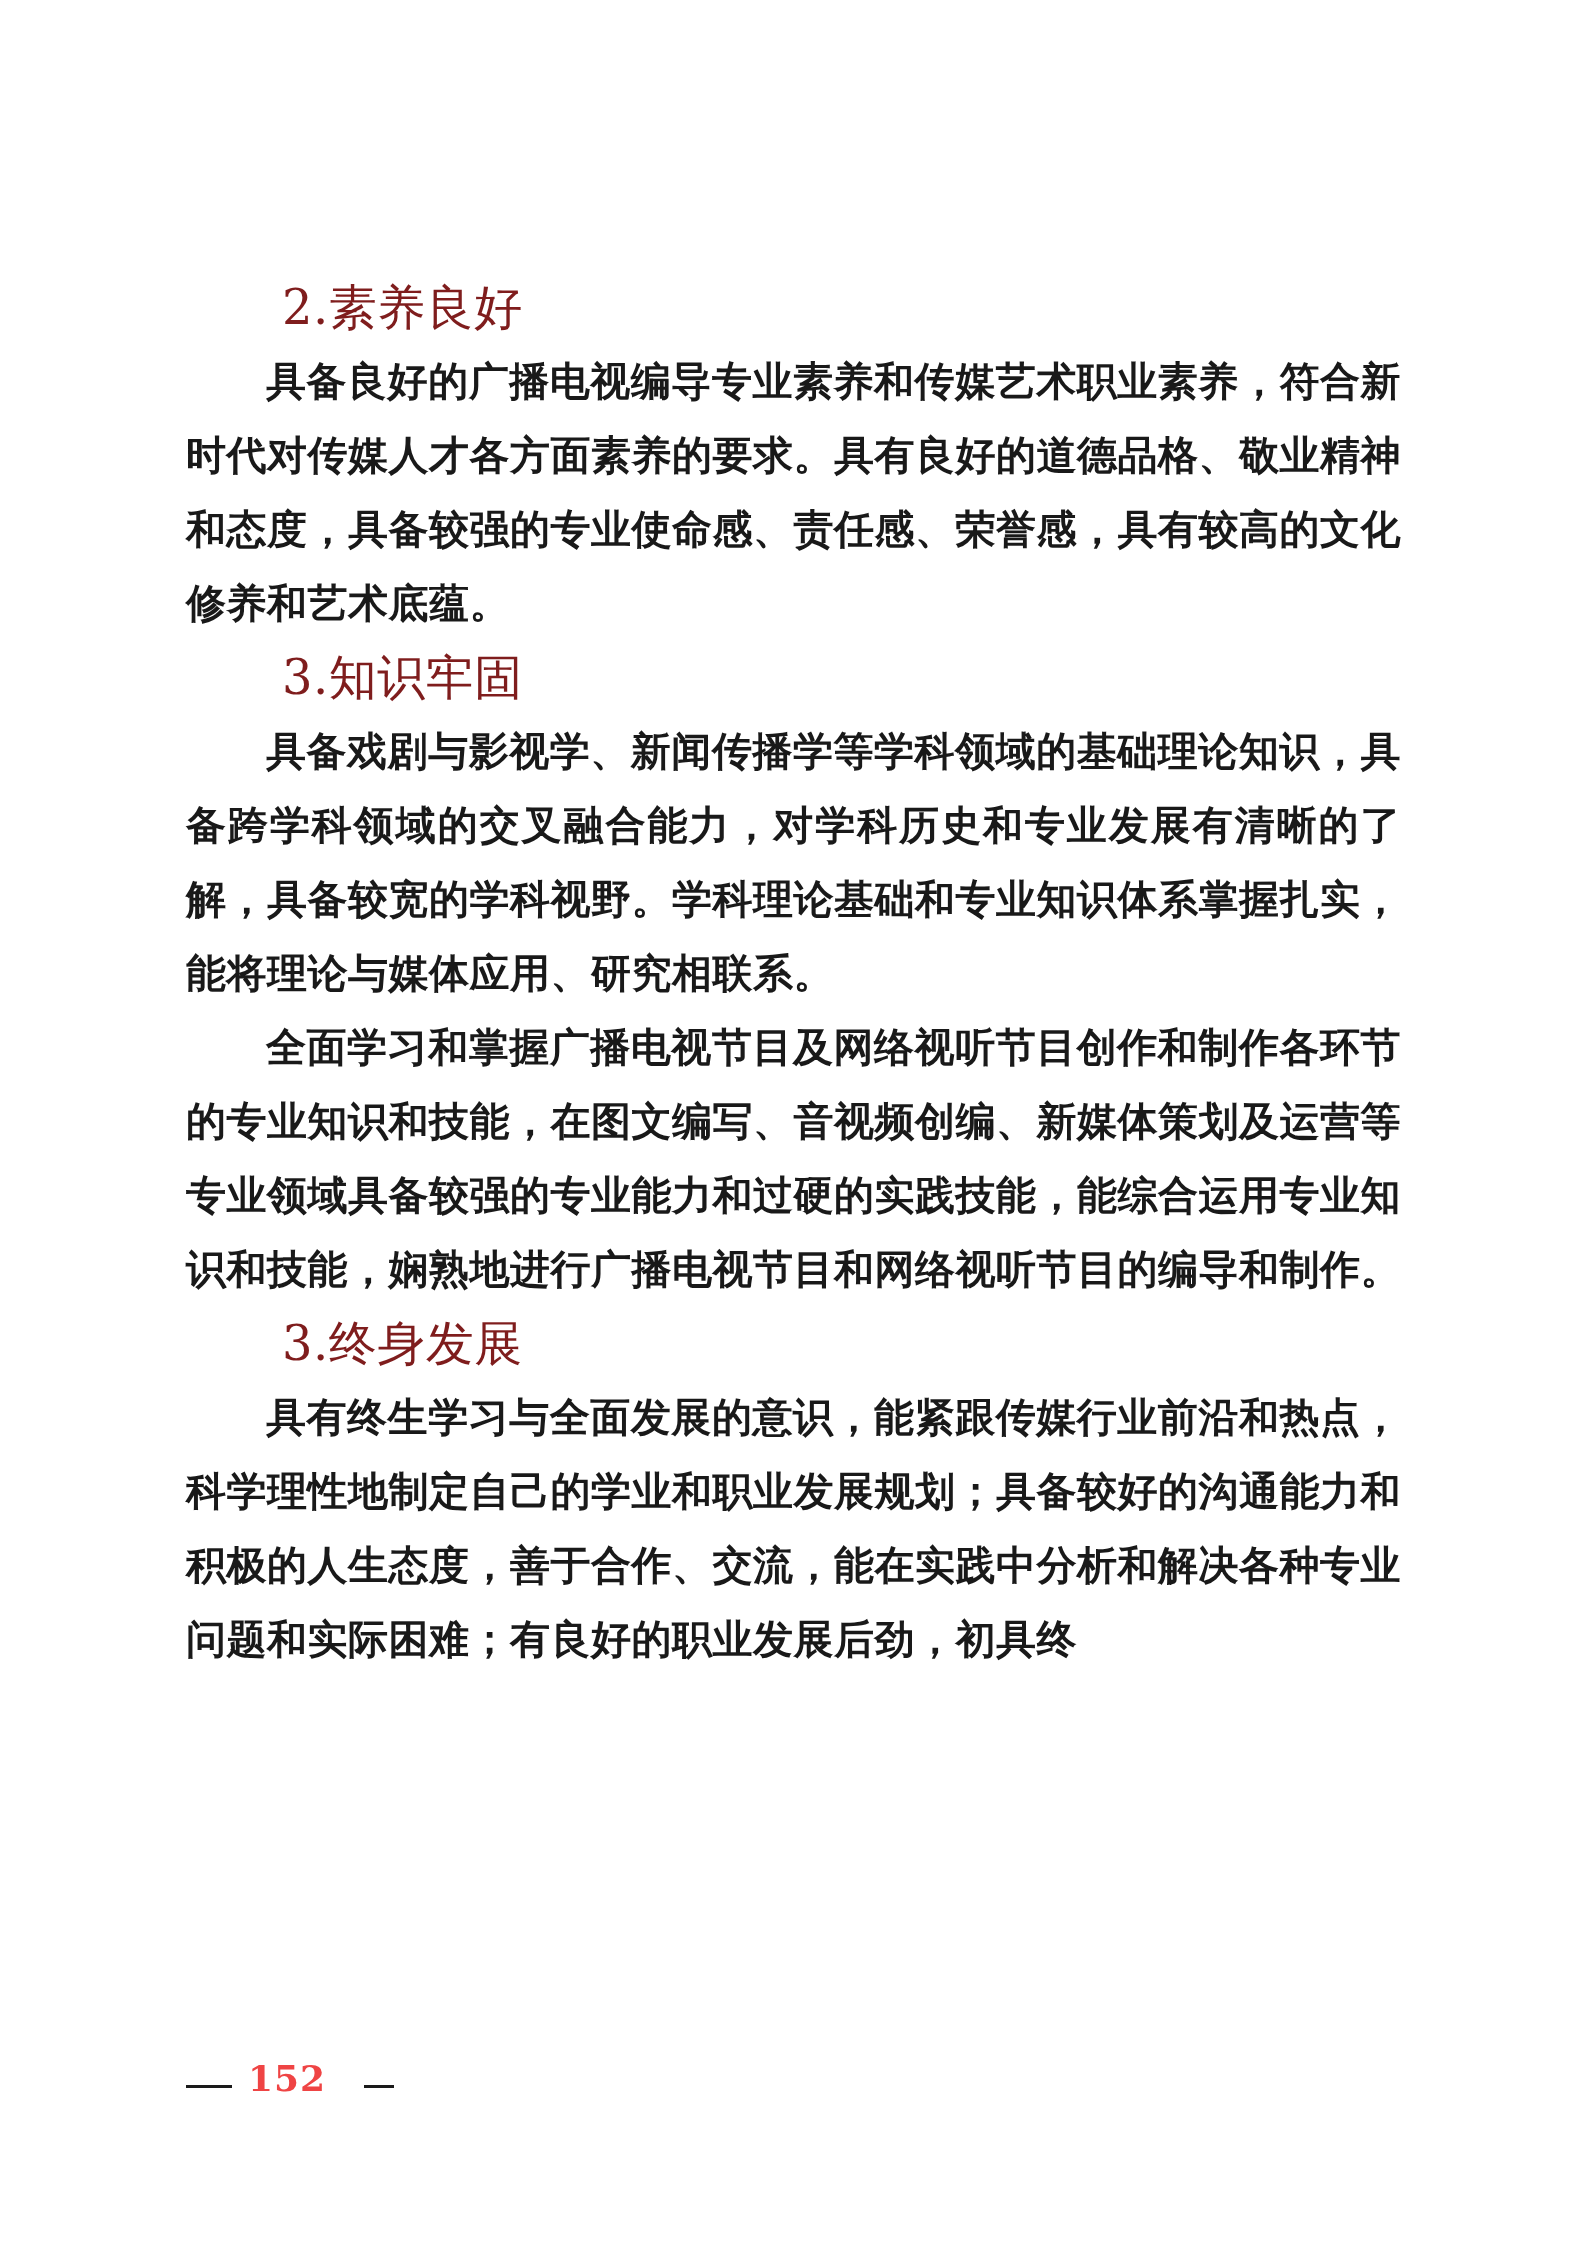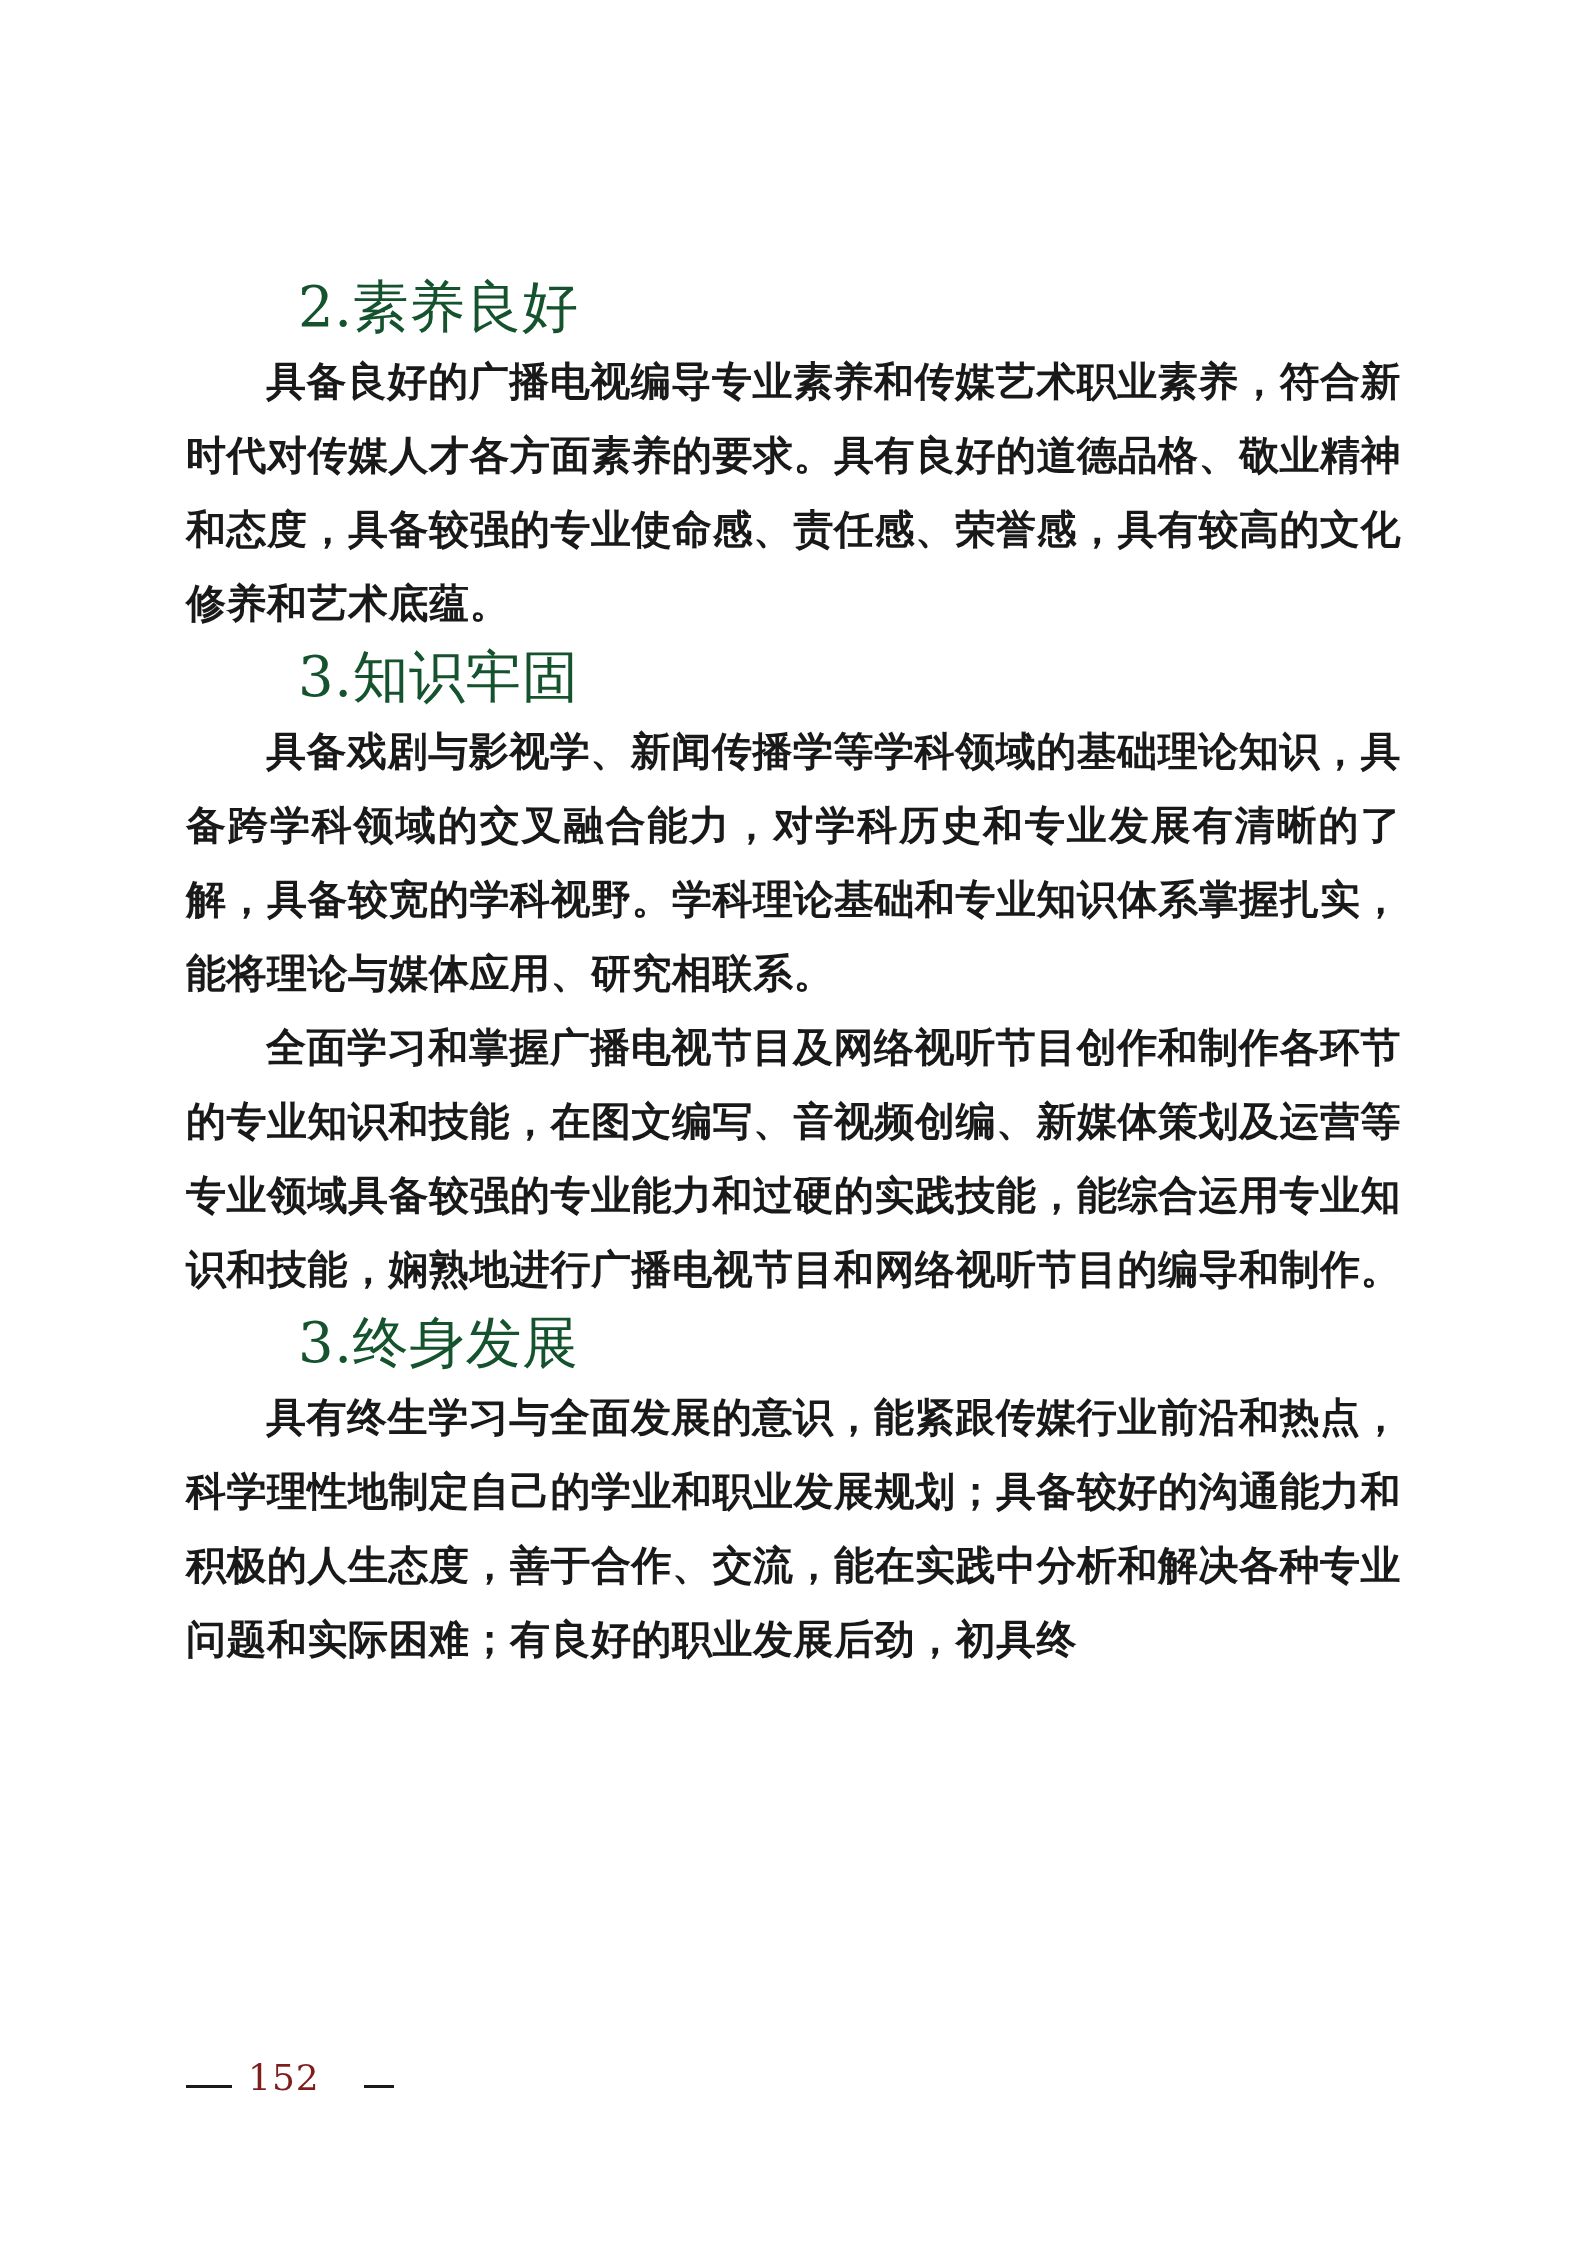--- a/index.html
+++ b/index.html
@@ -27,22 +27,22 @@
     color: #191919;
     font-size: 40px;
     line-height: 74px;
     text-align: justify;
     text-justify: inter-ideograph;
     letter-spacing: 0.5px;
     font-weight: bold;
   }
   .heading {
     font-family: "DejaVu Serif", "Liberation Serif", serif;
-    color: #14532d;
-    font-size: 56px;
+    color: #7f1d1d;
+    font-size: 48px;
     line-height: 74px;
     text-indent: 2em;
     font-weight: 500;
     letter-spacing: 0.5px;
   }
   .para {
     text-indent: 2em;
     margin: 0;
   }
   .block {
@@ -62,22 +62,23 @@
     width: 46px;
     height: 3px;
     background: #1a1a1a;
   }
   .page-number {
     position: absolute;
     left: 62px;
     top: 0;
     font-family: "DejaVu Serif", "Liberation Serif", serif;
     font-size: 36px;
-    color: #7f1d1d;
+    color: #ef4444;
     letter-spacing: 1px;
+    font-weight: bold;
   }
   .page-number-dash {
     position: absolute;
     left: 178px;
     top: 28px;
     width: 30px;
     height: 3px;
     background: #1a1a1a;
   }
 </style>

